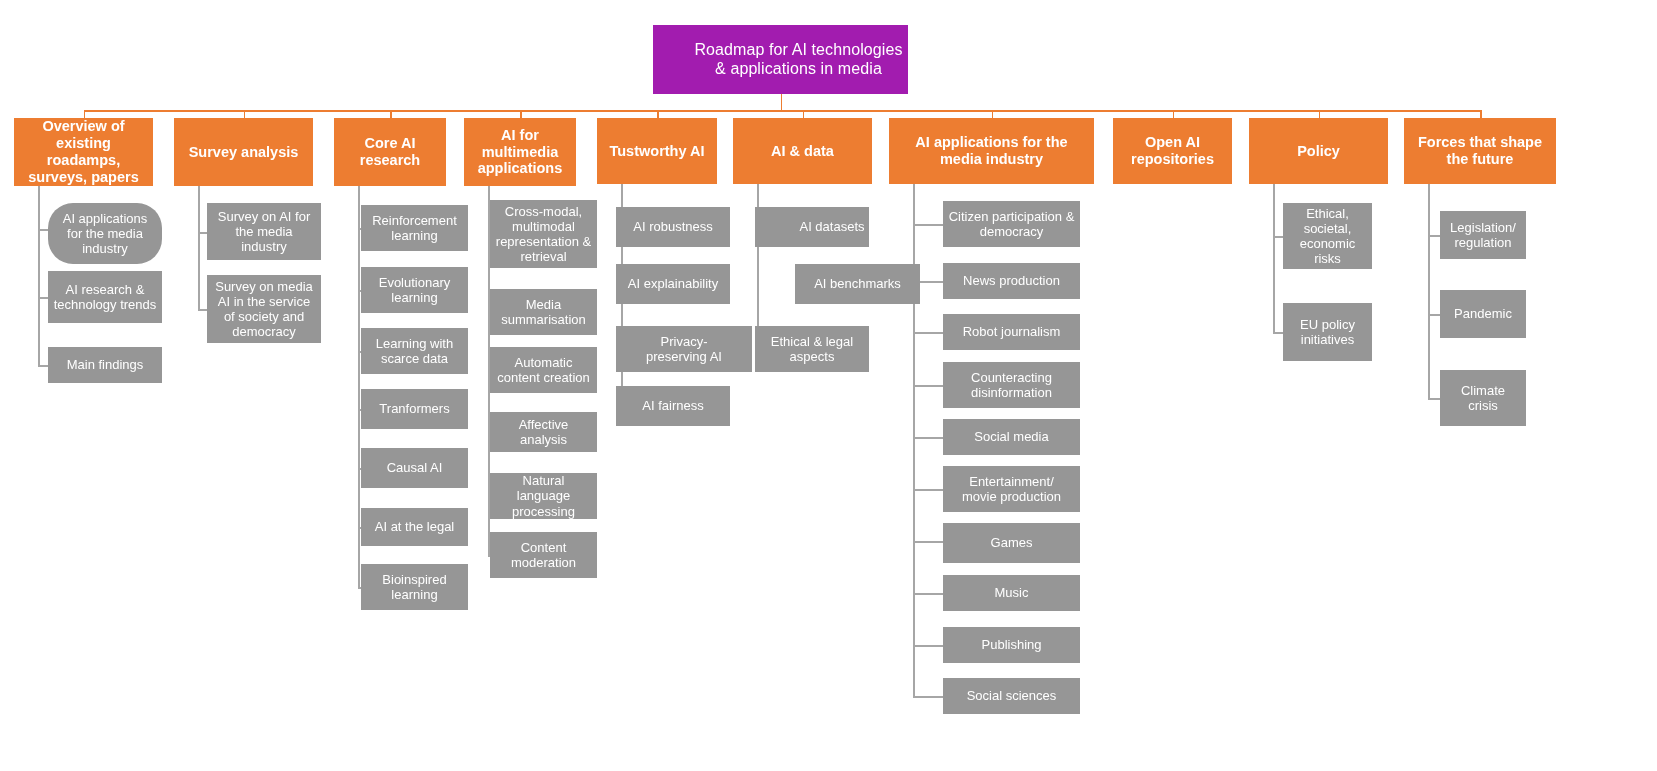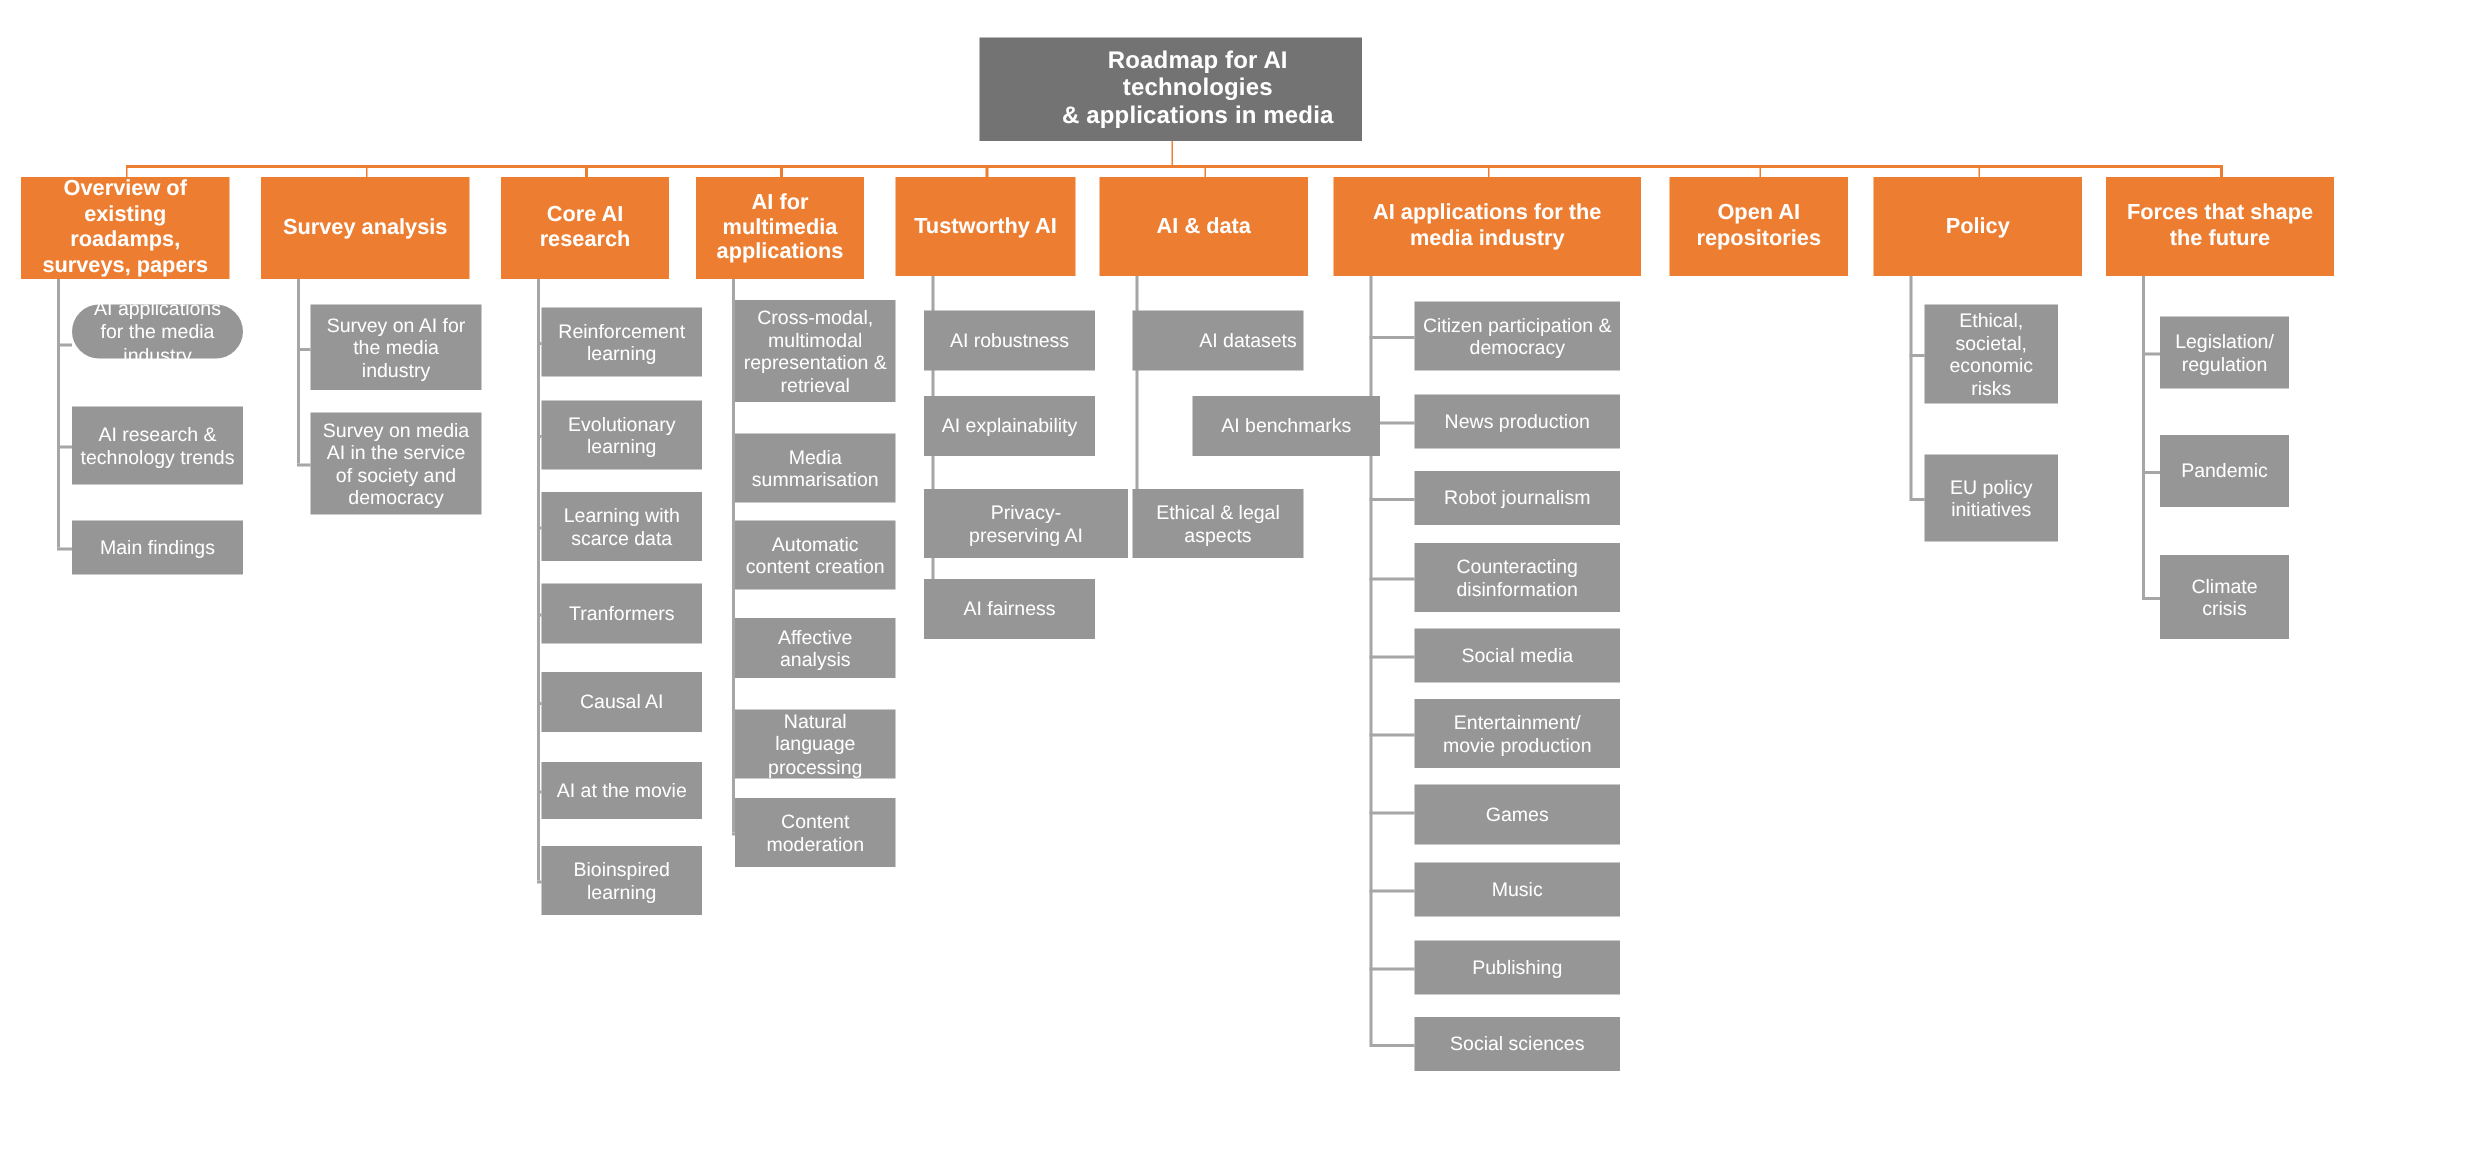--- a/index.html
+++ b/index.html
@@ -20,22 +20,22 @@
     display: flex;
     align-items: center;
     justify-content: center;
     text-align: center;
     color: #ffffff;
     line-height: 1.16;
     padding: 2px 4px;
     white-space: pre-line;
   }
   .root {
-    background: #737373;
-    font-weight: bold;
+    background: #a21caf;
+    font-weight: normal;
     font-size: 16px;
     letter-spacing: .1px;
     padding-left: 40px;
   }
   .cat {
     background: #ed7d31;
     font-weight: bold;
     font-size: 14.5px;
   }
   .leaf {
@@ -117,21 +117,21 @@
       <div class="conn orange" style="left: 1480px; top: 110px; width: 1.6px; height: 8px;"></div>
       <div class="conn" style="left: 1428px; top: 184px; width: 1.6px; height: 214px;"></div>
       <div class="conn" style="left: 1428px; top: 235px; width: 12px; height: 1.6px;"></div>
       <div class="conn" style="left: 1428px; top: 314px; width: 12px; height: 1.6px;"></div>
       <div class="conn" style="left: 1428px; top: 398px; width: 12px; height: 1.6px;"></div>
     </div>
   <div id="layer-nodes">
       <div class="node cat" style="left: 14px; top: 118px; width: 139px; height: 68px;">Overview of
 existing roadamps,
 surveys, papers</div>
-      <div class="node leaf" style="left: 48px; top: 203px; width: 114px; height: 36px; border-radius: 25px;">AI applications
+      <div class="node leaf" style="left: 48px; top: 203px; width: 114px; height: 61px; border-radius: 25px;">AI applications
 for the media
 industry</div>
       <div class="node leaf" style="left: 48px; top: 271px; width: 114px; height: 52px;">AI research &amp;
 technology trends</div>
       <div class="node leaf" style="left: 48px; top: 347px; width: 114px; height: 36px;">Main findings</div>
       <div class="node cat" style="left: 174px; top: 118px; width: 139px; height: 68px;">Survey analysis</div>
       <div class="node leaf" style="left: 207px; top: 203px; width: 114px; height: 57px;">Survey on AI for
 the media
 industry</div>
       <div class="node leaf" style="left: 207px; top: 275px; width: 114px; height: 68px;">Survey on media
@@ -141,21 +141,21 @@
       <div class="node cat" style="left: 334px; top: 118px; width: 112px; height: 68px;">Core AI
 research</div>
       <div class="node leaf" style="left: 361px; top: 205px; width: 107px; height: 46px;">Reinforcement
 learning</div>
       <div class="node leaf" style="left: 361px; top: 267px; width: 107px; height: 46px;">Evolutionary
 learning</div>
       <div class="node leaf" style="left: 361px; top: 328px; width: 107px; height: 46px;">Learning with
 scarce data</div>
       <div class="node leaf" style="left: 361px; top: 389px; width: 107px; height: 40px;">Tranformers</div>
       <div class="node leaf" style="left: 361px; top: 448px; width: 107px; height: 40px;">Causal AI</div>
-      <div class="node leaf" style="left: 361px; top: 508px; width: 107px; height: 38px;">AI at the movie</div>
+      <div class="node leaf" style="left: 361px; top: 508px; width: 107px; height: 38px;">AI at the legal</div>
       <div class="node leaf" style="left: 361px; top: 564px; width: 107px; height: 46px;">Bioinspired
 learning</div>
       <div class="node cat" style="left: 464px; top: 118px; width: 112px; height: 68px;">AI for
 multimedia
 applications</div>
       <div class="node leaf" style="left: 490px; top: 200px; width: 107px; height: 68px;">Cross-modal,
 multimodal
 representation &amp;
 retrieval</div>
       <div class="node leaf" style="left: 490px; top: 289px; width: 107px; height: 46px;">Media

